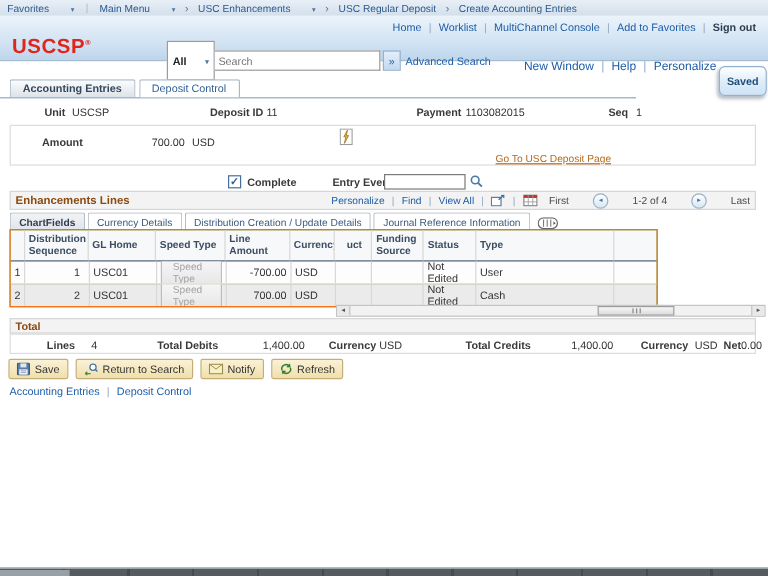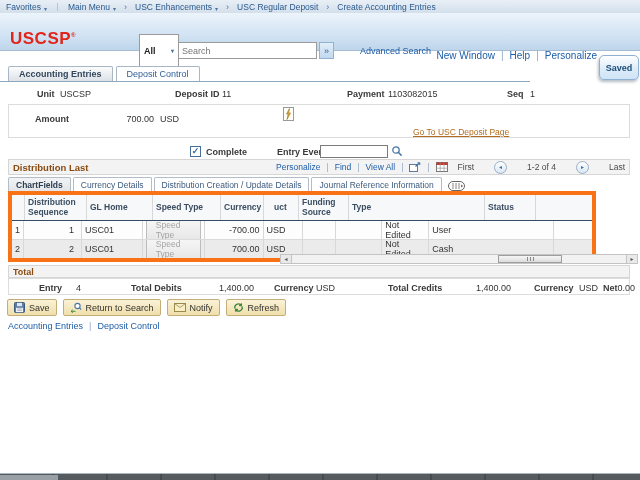--- a/index.html
+++ b/index.html
@@ -4,42 +4,42 @@
 <style>
   html,body{margin:0;padding:0;background:#fff}
   #screen{position:relative;width:640px;height:480px;overflow:hidden;background:#fff;
           font-family:"Liberation Sans",sans-serif;font-size:9px;color:#333;cursor:default}
   .abs{position:absolute}
   .lnk{color:#1d5da8;text-decoration:none;cursor:pointer}
 
   
   #crumbbar{left:0;top:0;width:640px;height:13px;background:linear-gradient(#e9eff6,#d3dfeb);
             border-bottom:1px solid #c0cddc;display:flex;align-items:center;padding:0 6px;color:#2a5a8e;font-size:8.5px}
-  .crumb{display:inline-flex;align-items:flex-end;gap:3px;margin-right:8px;cursor:pointer;color:#2a5a8e}
+  .crumb{display:inline-flex;align-items:flex-end;gap:18px;margin-right:8px;cursor:pointer;color:#2a5a8e}
   .caret{font-size:6px;color:#4a76a6}
   .chev{color:#4a76a6;margin-right:8px;font-size:9px}
   .vsep{width:1px;height:8px;background:#b7c4d4;margin:0 10px 0 2px}
 
   
   #hdrbar{left:0;top:13px;width:640px;height:37px;background:linear-gradient(#ecf4fb,#cde0f2 70%,#bed5ea);
           border-bottom:1px solid #a4bdd4}
   #logo{position:absolute;left:10px;top:16px;font-size:17px;font-weight:bold;color:#e1251b;letter-spacing:.5px}
   #logo sup{font-size:6px}
   #topnav{position:absolute;right:10px;top:5px;display:flex;align-items:center;font-size:9px}
   .pipes>*+*::before{content:"|";color:#8fa9c6;margin:0 6px;font-weight:normal}
   #signout{color:#2e3d4e;font-weight:bold;text-decoration:none;cursor:pointer}
   #searchbar{position:absolute;left:139px;top:21px;display:flex;align-items:center}
   #allbox{width:40px;height:33px;background:#fff;border:1px solid #9b9b9b;display:flex;align-items:center;
           justify-content:space-between;padding:12px 4px;font-weight:bold;color:#222;cursor:pointer;box-sizing:border-box}
   #searchinput{width:138px;height:17px;border:1px solid #9b9b9b;border-left:none;font-size:9px;padding:0 3px;
                box-sizing:border-box;color:#333;font-family:"Liberation Sans",sans-serif}
   #searchinput::placeholder{color:#777}
   #gobtn{width:15px;height:17px;margin-left:2px;background:linear-gradient(#e3eefa,#c2d9ef);border:1px solid #94b2cf;
          color:#2f6397;display:flex;align-items:center;justify-content:center;cursor:pointer;box-sizing:border-box}
-  #advsearch{margin-left:26px}
+  #advsearch{margin-left:4px}
 
   
   #pagelinks{right:43px;top:50px;display:flex;font-size:10px}
   #savedbtn{left:599px;top:55px;width:38px;height:23px;border:1px solid #8fb0cf;border-radius:5px;
             background:linear-gradient(#ffffff,#ddecf9 55%,#cfe4f6);box-shadow:-1px 2px 3px rgba(70,90,110,.4);
             font-weight:bold;color:#1f4e79;display:flex;align-items:center;justify-content:center}
 
   
   #tabstrip{left:0;top:67px;width:530px;height:15px;border-bottom:1px solid #8ea8c0;padding-left:8px;
             display:flex;gap:3px;align-items:flex-end;box-sizing:border-box}
@@ -77,21 +77,21 @@
          display:inline-flex;align-items:center;justify-content:center;font-size:5px;color:#3a75ad;cursor:pointer}
 
   
   #gridtabs{left:8px;top:177px;height:14px;display:flex;gap:2px;align-items:flex-end}
   .gtab{height:14px;padding:0 7px;border:1px solid #b3bdc8;border-bottom:none;border-radius:2px 2px 0 0;
         display:flex;align-items:center;font-size:8.5px;background:#fff;color:#3c5a7d;cursor:pointer;box-sizing:border-box}
   .gtab.active{background:linear-gradient(#f2f3f5,#e2e5e9);color:#2e3e50;font-weight:bold}
   #coltoggle{margin-left:4px;display:flex;align-items:center;cursor:pointer}
 
   
-  #grid{left:8px;top:191px;width:588px;border:4px solid #f97316;box-sizing:border-box;background:#4d7c0f}
+  #grid{left:8px;top:191px;width:540px;border:1px solid #f97316;box-sizing:border-box;background:#4d7c0f}
   .ghead{display:flex;height:25px;border-bottom:1px solid #344b63;background:#f7f8fa}
   .grow{display:flex;height:18px}
   .grow.r1{background:#fdfdfd;border-bottom:1px solid #dadada}
   .grow.r2{background:#ebebec}
   .gcell{box-sizing:border-box;border-right:1px solid #d8d8d8;padding:0 3px;display:flex;align-items:center;overflow:hidden}
   .ghead .gcell{font-size:8.5px;font-weight:bold;color:#3b4d61;line-height:1.15;cursor:pointer}
   .c0{width:13px}.c1{width:62px}.c2{width:66px}.c3{width:68px}.c4{width:63px}.c5{width:43px}
   .c6{width:35px}.c7{width:50px}.c8{width:51px}.c9{width:136px}.c10{width:41px;border-right:none}
   .ghead .c6{padding-left:10px}
   .grow .c1{justify-content:flex-end;padding-right:7px}
@@ -155,20 +155,27 @@
       <span>USC Regular Deposit</span>
     </span>
     <span class="chev">›</span>
     <span class="crumb">
       <span>Create Accounting Entries</span>
     </span>
   </div>
 
   <div id="hdrbar" class="abs">
     <div id="logo"><span>USCSP</span><sup>®</sup></div>
+    <div id="topnav" class="pipes">
+      <a class="lnk">Home</a>
+      <a class="lnk">Worklist</a>
+      <a class="lnk">MultiChannel Console</a>
+      <a class="lnk">Add to Favorites</a>
+      <a id="signout">Sign out</a>
+    </div>
     <div id="searchbar">
       <div id="allbox">
         <span>All</span>
         <span class="caret">▾</span>
       </div>
       <input id="searchinput" type="text" placeholder="Search" style="">
       <div id="gobtn">»</div>
       <a id="advsearch" class="lnk">Advanced Search</a>
     </div>
   </div>
@@ -216,21 +223,21 @@
     <input id="eeinput" type="text" value="" style="">
     <span class="icon-btn" style="position:absolute;left:391px;top:-1px">
       <svg width="12" height="12" viewBox="0 0 12 12">
           <circle cx="5" cy="5" r="3.2" fill="none" stroke="#4a78a8" stroke-width="1.3"></circle>
           <line x1="7.5" y1="7.5" x2="10.6" y2="10.6" stroke="#4a78a8" stroke-width="1.5"></line>
         </svg>
     </span>
   </div>
 
   <div id="distbar" class="abs">
-    <span id="disttitle">Distribution Last</span>
+    <span id="disttitle">Enhancements Lines</span>
     <div id="distright">
       <span class="pipes" style="display:flex;align-items:center">
         <a class="lnk">Personalize</a>
         <a class="lnk">Find</a>
         <a class="lnk">View All</a>
         <span class="icon-btn">
           <svg width="12" height="10" viewBox="0 0 12 10">
               <rect x="0.5" y="2.5" width="8" height="7" fill="#fff" stroke="#5b7a9c"></rect>
               <path d="M6.5 4.5 L10.5 1" stroke="#3a6ea5" stroke-width="1.1" fill="none"></path>
               <path d="M8.6 0.8 L10.8 0.8 L10.8 3" stroke="#3a6ea5" stroke-width="1" fill="none"></path>
@@ -271,25 +278,26 @@
         </svg>
     </span>
   </div>
 
   <div id="grid" class="abs">
     <div class="ghead">
       <div class="gcell c0"></div>
       <div class="gcell c1">Distribution Sequence</div>
       <div class="gcell c2">GL Home</div>
       <div class="gcell c3">Speed Type</div>
+      <div class="gcell c4">Line Amount</div>
       <div class="gcell c5">Currency</div>
       <div class="gcell c6">uct</div>
       <div class="gcell c7">Funding Source</div>
+      <div class="gcell c8">Status</div>
       <div class="gcell c9">Type</div>
-      <div class="gcell c8">Status</div>
       <div class="gcell c10"></div>
     </div>
     <div class="grow r1">
       <div class="gcell c0">1</div>
       <div class="gcell c1">1</div>
       <div class="gcell c2">USC01</div>
       <div class="gcell c3">
           <span class="stbtn">Speed Type</span>
         </div>
       <div class="gcell c4">-700.00</div>
@@ -324,21 +332,21 @@
           <div id="sgrip"></div>
         </div>
     </div>
     <div class="sarrow right">►</div>
   </div>
 
   <div id="totalbar" class="abs">
     <span>Total</span>
   </div>
   <div id="totalrow" class="abs">
-    <span class="klabel" style="left:30px">Entry</span>
+    <span class="klabel" style="left:30px">Lines</span>
     <span style="left:67px">4</span>
     <span class="klabel" style="left:122px">Total Debits</span>
     <span class="tval" style="left:200px;width:45px">1,400.00</span>
     <span class="klabel" style="left:265px">Currency</span>
     <span style="left:307px">USD</span>
     <span class="klabel" style="left:379px">Total Credits</span>
     <span class="tval" style="left:457px;width:45px">1,400.00</span>
     <span class="klabel" style="left:525px">Currency</span>
     <span style="left:570px">USD</span>
     <span class="klabel" style="left:594px">Net</span>

